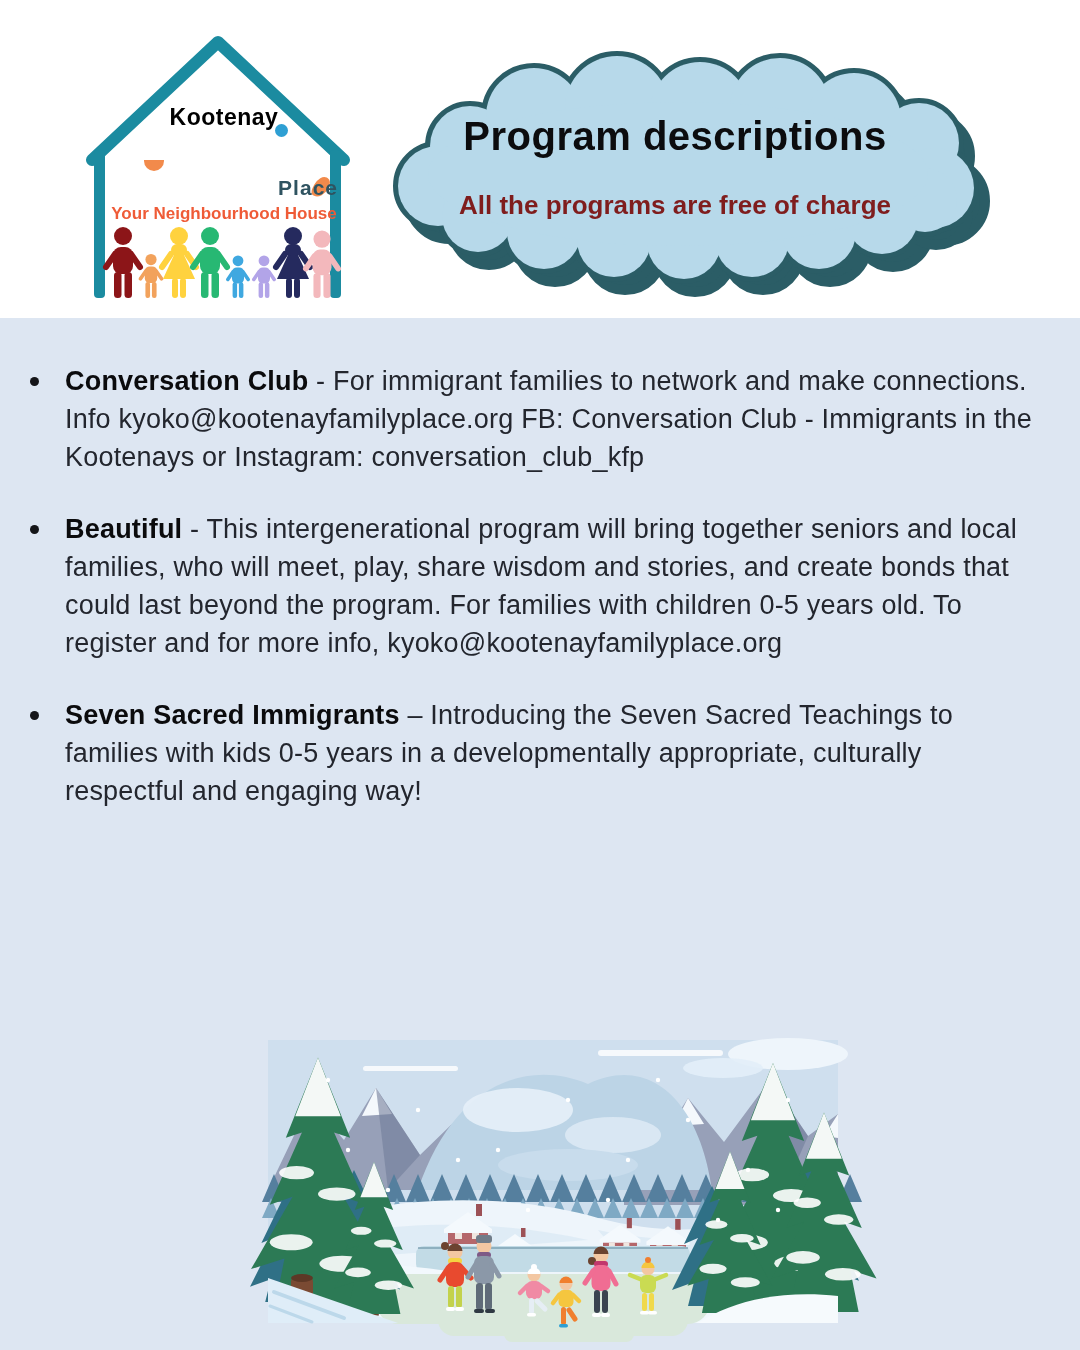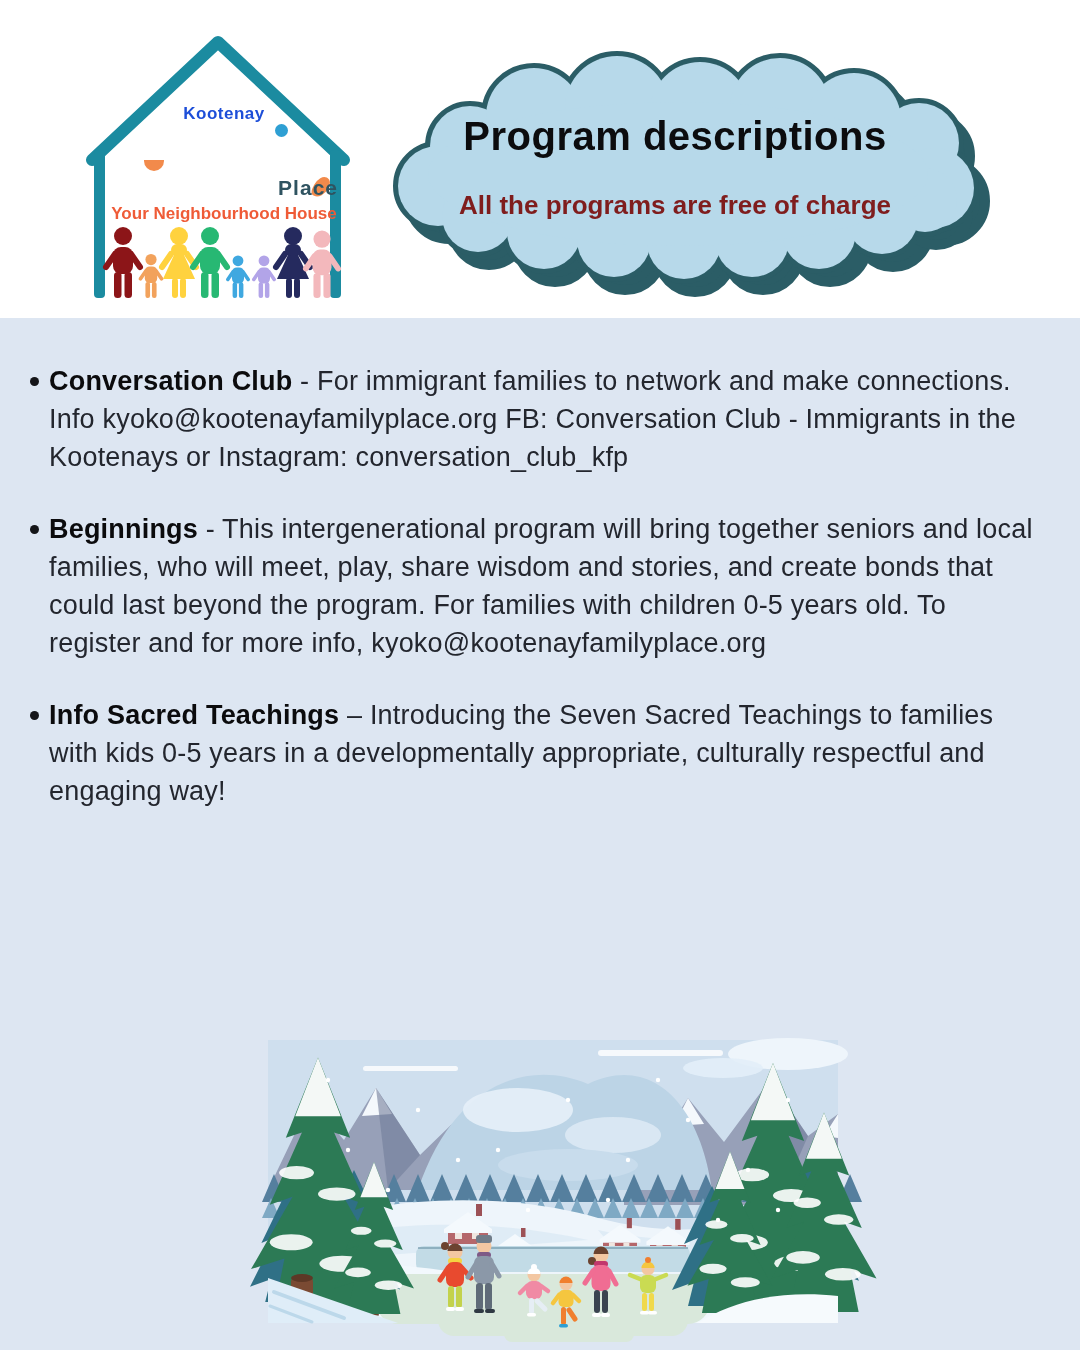--- a/index.html
+++ b/index.html
@@ -5,39 +5,39 @@
   html,body{margin:0;padding:0;}
   body{width:1080px;height:1350px;background:#ffffff;font-family:"Liberation Sans","DejaVu Sans",sans-serif;}
   .page{position:relative;width:1080px;height:1350px;overflow:hidden;background:#ffffff;}
 
   
   .top-band{position:absolute;left:0;top:0;width:1080px;height:318px;background:#ffffff;}
 
   
   .logo{position:absolute;left:78px;top:28px;width:292px;height:278px;}
   .logo svg.house{position:absolute;left:0;top:0;overflow:visible;}
-  .logo-kootenay{position:absolute;left:0;width:100%;top:76px;text-align:center;font-size:17px;font-weight:700;color:#1d4ed8;letter-spacing:.5px;}
+  .logo-kootenay{position:absolute;left:0;width:100%;top:76px;text-align:center;font-size:23px;font-weight:700;color:#000000;letter-spacing:.5px;}
   .logo-family{position:absolute;left:0;width:100%;top:90px;text-align:center;font-size:58px;font-weight:800;color:#2f5360;letter-spacing:-2px;}
   .logo-place{position:absolute;left:160px;top:148px;width:100px;text-align:right;font-size:21px;font-weight:700;color:#2f5360;letter-spacing:1px;}
   .logo-tagline{position:absolute;left:0;top:176px;width:100%;text-align:center;font-size:17px;font-weight:700;color:#ef5b37;}
   .accent-idot{position:absolute;left:197px;top:96px;width:13px;height:13px;border-radius:50%;background:#2e9fd3;}
   .accent-a{position:absolute;left:66px;top:132px;width:20px;height:11px;background:#f28a4b;border-radius:0 0 12px 12px;}
   .accent-y{position:absolute;left:236px;top:148px;width:14px;height:22px;background:#f28a4b;border-radius:60% 40% 70% 30%;transform:rotate(28deg);}
   .logo-people{position:absolute;left:28px;top:198px;overflow:visible;}
 
   
   .cloud{position:absolute;left:382px;top:48px;width:586px;height:244px;}
   .cloud svg{position:absolute;left:0;top:0;overflow:visible;}
   .cloud-title{position:absolute;left:0;top:66px;width:100%;text-align:center;font-size:40px;font-weight:700;color:#0c0c0e;letter-spacing:.5px;}
   .cloud-subtitle{position:absolute;left:0;top:142px;width:100%;text-align:center;font-size:26px;font-weight:700;color:#7f1d1d;}
 
   
   .main-area{position:absolute;left:0;top:318px;width:1080px;height:1032px;background:#dde6f2;}
   .program-list{list-style:none;margin:0;padding:44px 38px 0 30px;}
-  .program{display:flex;align-items:flex-start;gap:10px;margin-bottom:34px;font-size:27px;line-height:38px;color:#23262e;letter-spacing:.2px;}
+  .program{display:flex;align-items:flex-start;gap:26px;margin-bottom:34px;font-size:27px;line-height:38px;color:#23262e;letter-spacing:.2px;}
   .program .dot{flex:none;width:9px;height:9px;border-radius:50%;background:#141519;margin-top:15px;}
   .program .pname{font-weight:700;color:#0b0b0d;}
   .program p{margin:0;}
 
   
   .winter{position:absolute;left:268px;top:1040px;width:570px;height:283px;}
   .winter svg{overflow:visible;display:block;}
 </style>
 </head>
 <body>
@@ -165,26 +165,26 @@
     <ul class="program-list" id="program-list">
   <li class="program">
     <span class="dot"></span>
     <p><strong class="pname">Conversation Club</strong><span class="pdetails"> - For immigrant families to network and make connections. Info kyoko@kootenayfamilyplace.org  FB: Conversation Club - Immigrants in the Kootenays or Instagram: conversation_club_kfp</span></p>
   </li>
 
 
 
   <li class="program">
     <span class="dot"></span>
-    <p><strong class="pname">Beginnings</strong><span class="pdetails"> - This intergenerational program will bring together seniors and local families, who will meet, play, share wisdom and stories, and create bonds that could last beyond the program. For families with children 0-5 years old. To register and for more info, kyoko@kootenayfamilyplace.org</span></p>
+    <p><strong class="pname">Beautiful</strong><span class="pdetails"> - This intergenerational program will bring together seniors and local families, who will meet, play, share wisdom and stories, and create bonds that could last beyond the program. For families with children 0-5 years old. To register and for more info, kyoko@kootenayfamilyplace.org</span></p>
   </li>
 
   <li class="program">
     <span class="dot"></span>
-    <p><strong class="pname">Info Sacred Teachings</strong><span class="pdetails"> – Introducing the Seven Sacred Teachings to families with kids 0-5 years in a developmentally appropriate, culturally respectful and engaging way!</span></p>
+    <p><strong class="pname">Seven Sacred Immigrants</strong><span class="pdetails"> – Introducing the Seven Sacred Teachings to families with kids 0-5 years in a developmentally appropriate, culturally respectful and engaging way!</span></p>
   </li>
 </ul>
   </div>
 
   <div class="winter">
     <svg width="570" height="283" viewBox="0 0 570 283">
       <defs>
         <path id="flat-tree" d="M0,-120 L-28,-62 L-14,-68 L-40,-16 L-18,-24 L-24,0 L24,0 L18,-24 L40,-16 L14,-68 L28,-62 Z"></path>
         <g id="spruce">
           <rect x="-6" y="-12" width="12" height="14" fill="#6a452e"></rect>

